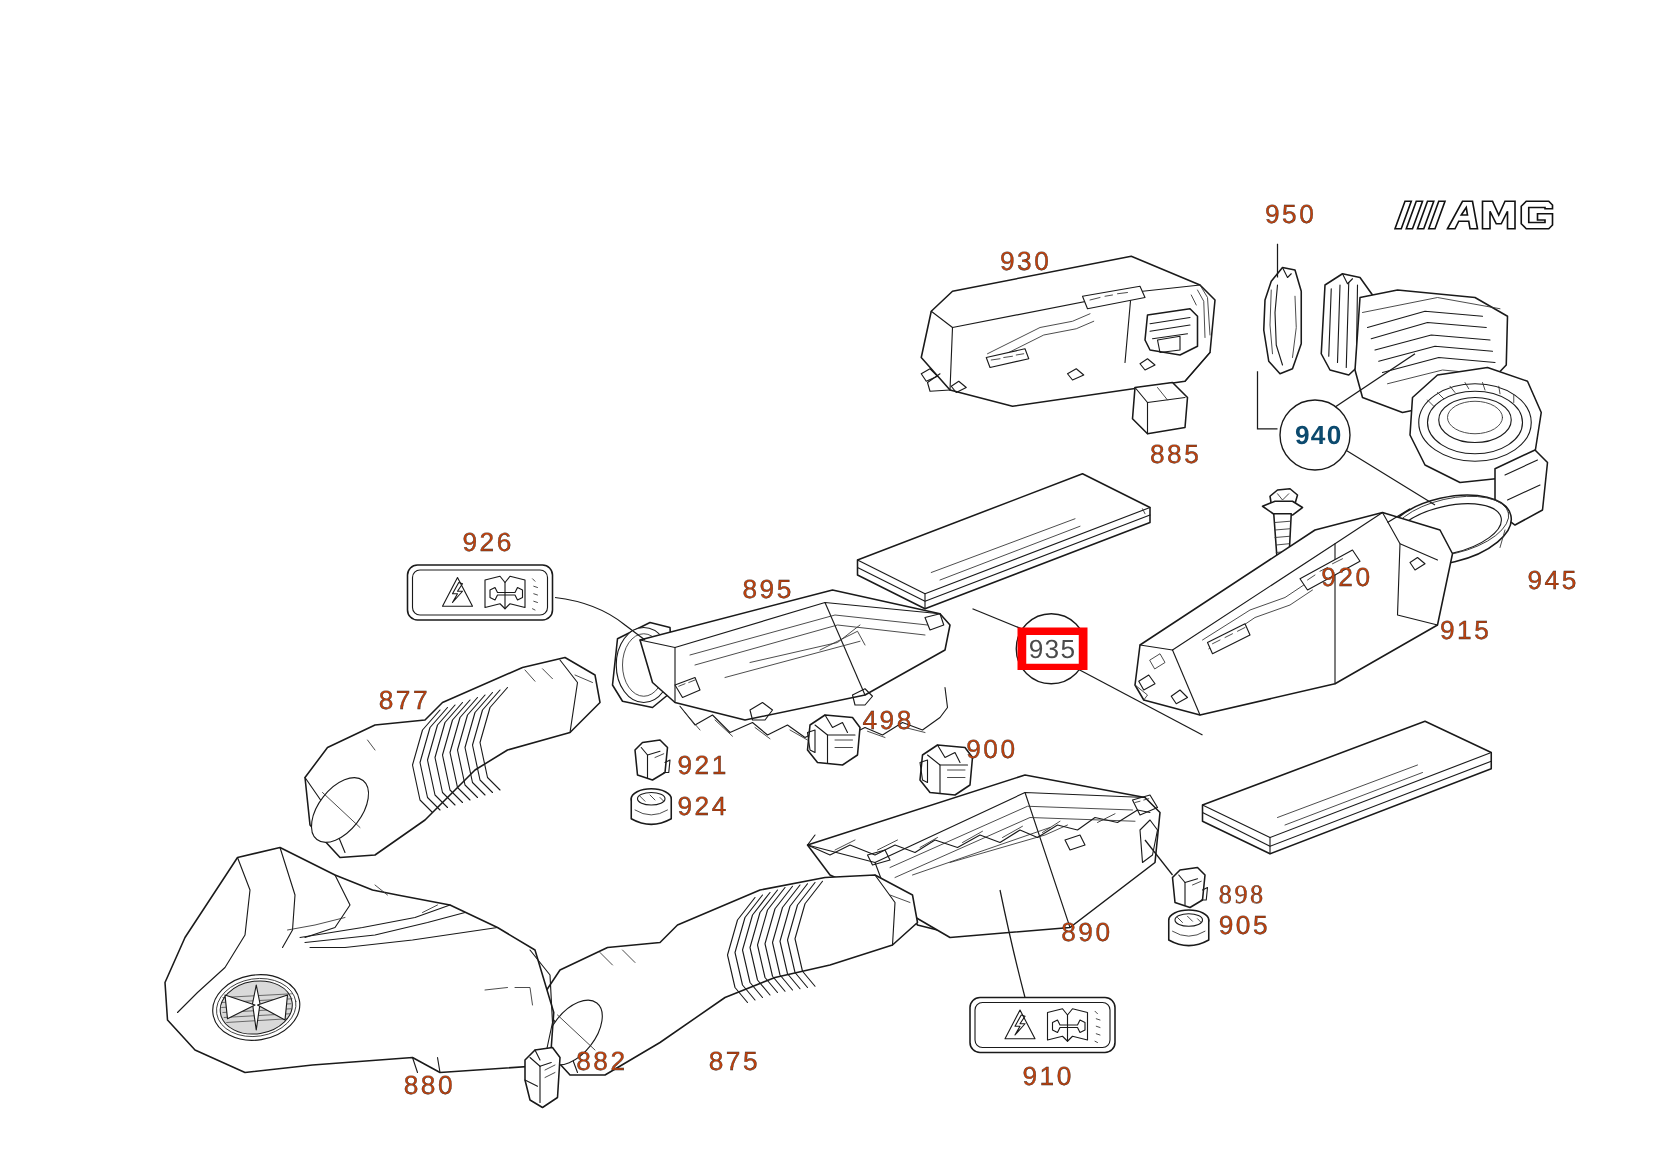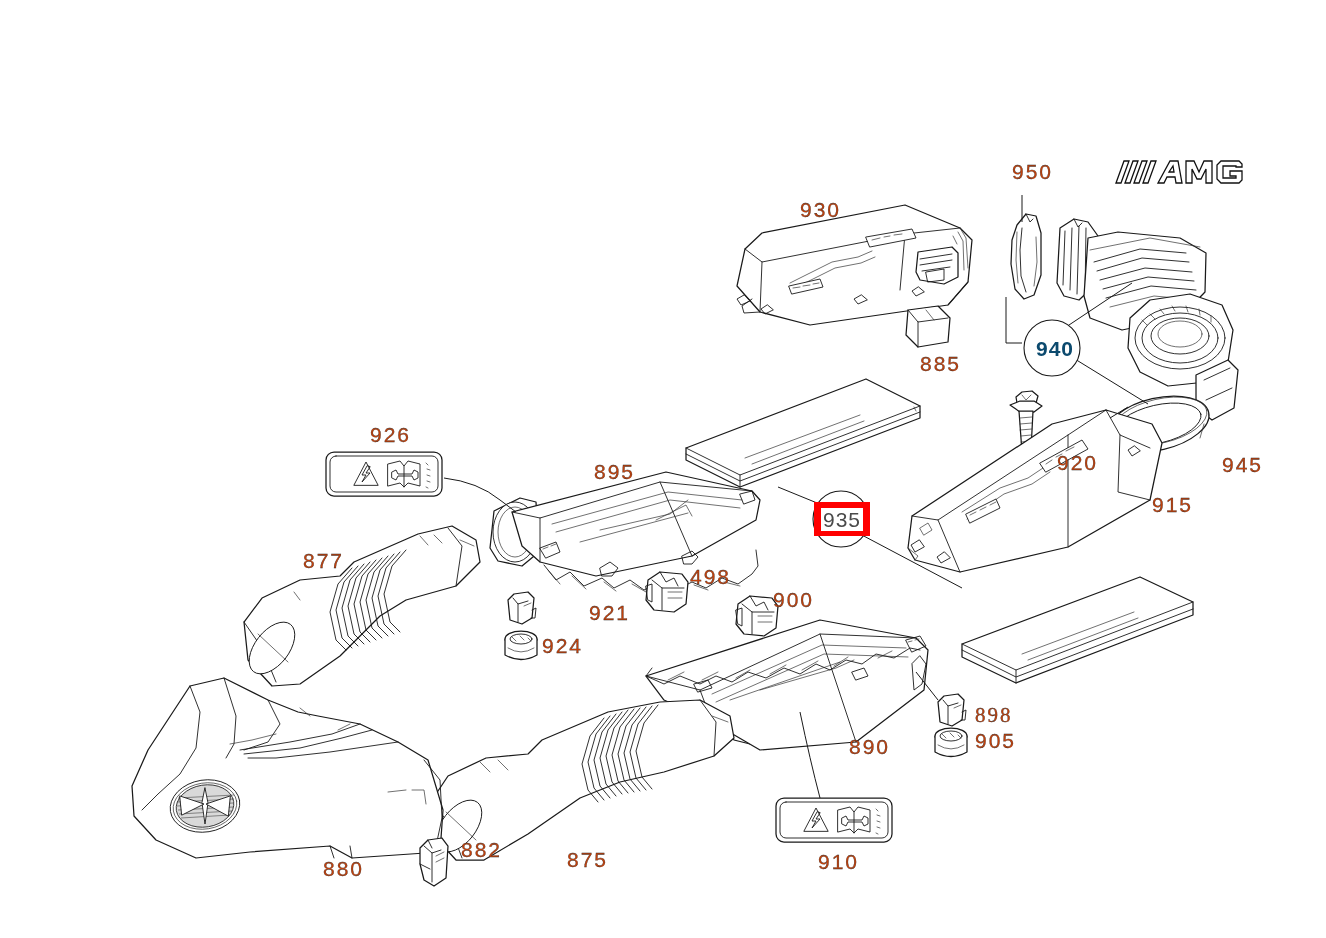--- a/index.html
+++ b/index.html
@@ -491,29 +491,29 @@
   <div class="lbl" style="left:800px; top:198px;">930</div>
   <div class="lbl" style="left:1012px; top:160px;">950</div>
   <div class="lbl" style="left:920px; top:352px;">885</div>
   <div class="callout-num" style="left:1036px; top:337px;">940</div>
   <div class="lbl" style="left:1057px; top:419px;margin-top:32px;">920</div>
   <div class="lbl" style="left:1222px; top:453px;">945</div>
   <div class="lbl" style="left:1152px; top:493px;">915</div>
   <div class="lbl" style="left:370px; top:423px;">926</div>
   <div class="lbl" style="left:594px; top:460px;">895</div>
   <div class="lbl" style="left:303px; top:549px;">877</div>
-  <div class="lbl" style="left:542px; top:601px;margin-left:47px;">921</div>
+  <div class="lbl" style="left:542px; top:601px;">921</div>
   <div class="lbl" style="left:690px; top:565px;">498</div>
   <div class="lbl" style="left:542px; top:634px;">924</div>
   <div class="lbl" style="left:773px; top:588px;">900</div>
   <div class="lbl" style="left:849px; top:735px;">890</div>
   <div class="lbl" style="left:975px; top:703px;font-family:Liberation Serif, serif;">898</div>
   <div class="lbl" style="left:975px; top:729px;">905</div>
   <div class="lbl" style="left:818px; top:850px;text-align:right;">910</div>
   <div class="lbl" style="left:323px; top:857px;">880</div>
   <div class="lbl" style="left:461px; top:838px;">882</div>
-  <div class="lbl" style="left:567px; top:838px;margin-top:10px;">875</div>
+  <div class="lbl" style="left:567px; top:838px;">875</div>
 
   <div class="hl-box" style="left:814px; top:502px; width:56px; height:34px;">
     <div class="hl-inner">935</div>
   </div>
 
 </div>
 
 </body></html>

